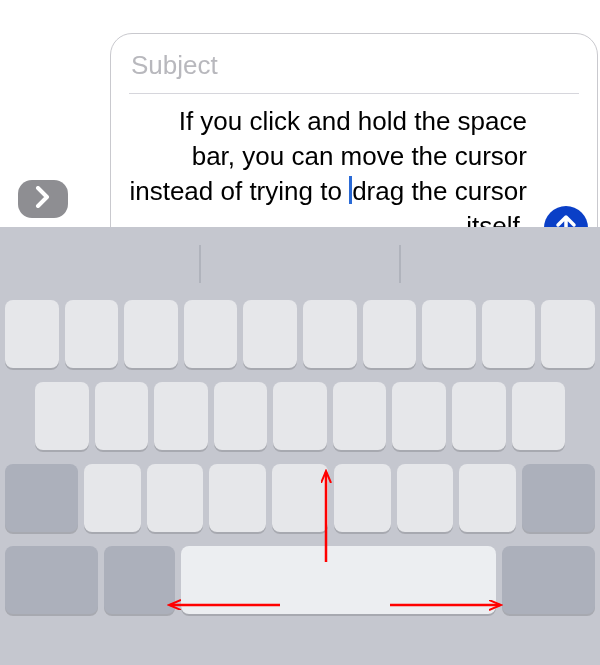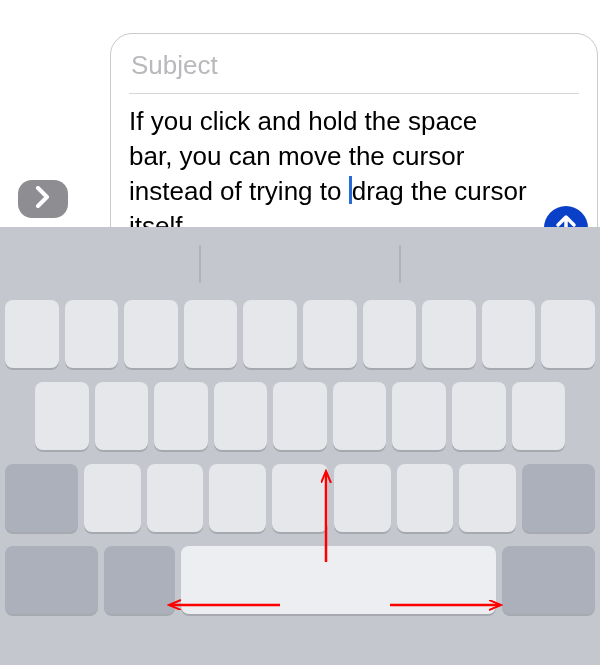--- a/index.html
+++ b/index.html
@@ -21,21 +21,21 @@
     padding: 12px 18px 16px 18px;
   }
   .subject {
     color: #b8b8bd; font-size: 26px; font-weight: 400;
     padding: 4px 2px 12px 2px;
     border-bottom: 1px solid #d6d6dc;
   }
   .body {
     position: relative; padding-top: 10px; font-size: 26px; line-height: 35px;
     color: #000; padding-right: 52px;
-    word-wrap: break-word; white-space: normal;
+    word-wrap: break-word; white-space: normal; text-align: right;
   }
   .cursor-caret {
     display: inline-block; width: 3px; height: 28px; background: #2a6ad6;
     vertical-align: -4px; margin: 0 0px;
   }
   .send-btn {
     position: absolute; right: 9px; bottom: 10px;
     width: 44px; height: 44px; border-radius: 50%;
     background: #0a3fc7; display: flex; align-items: center; justify-content: center;
   }

